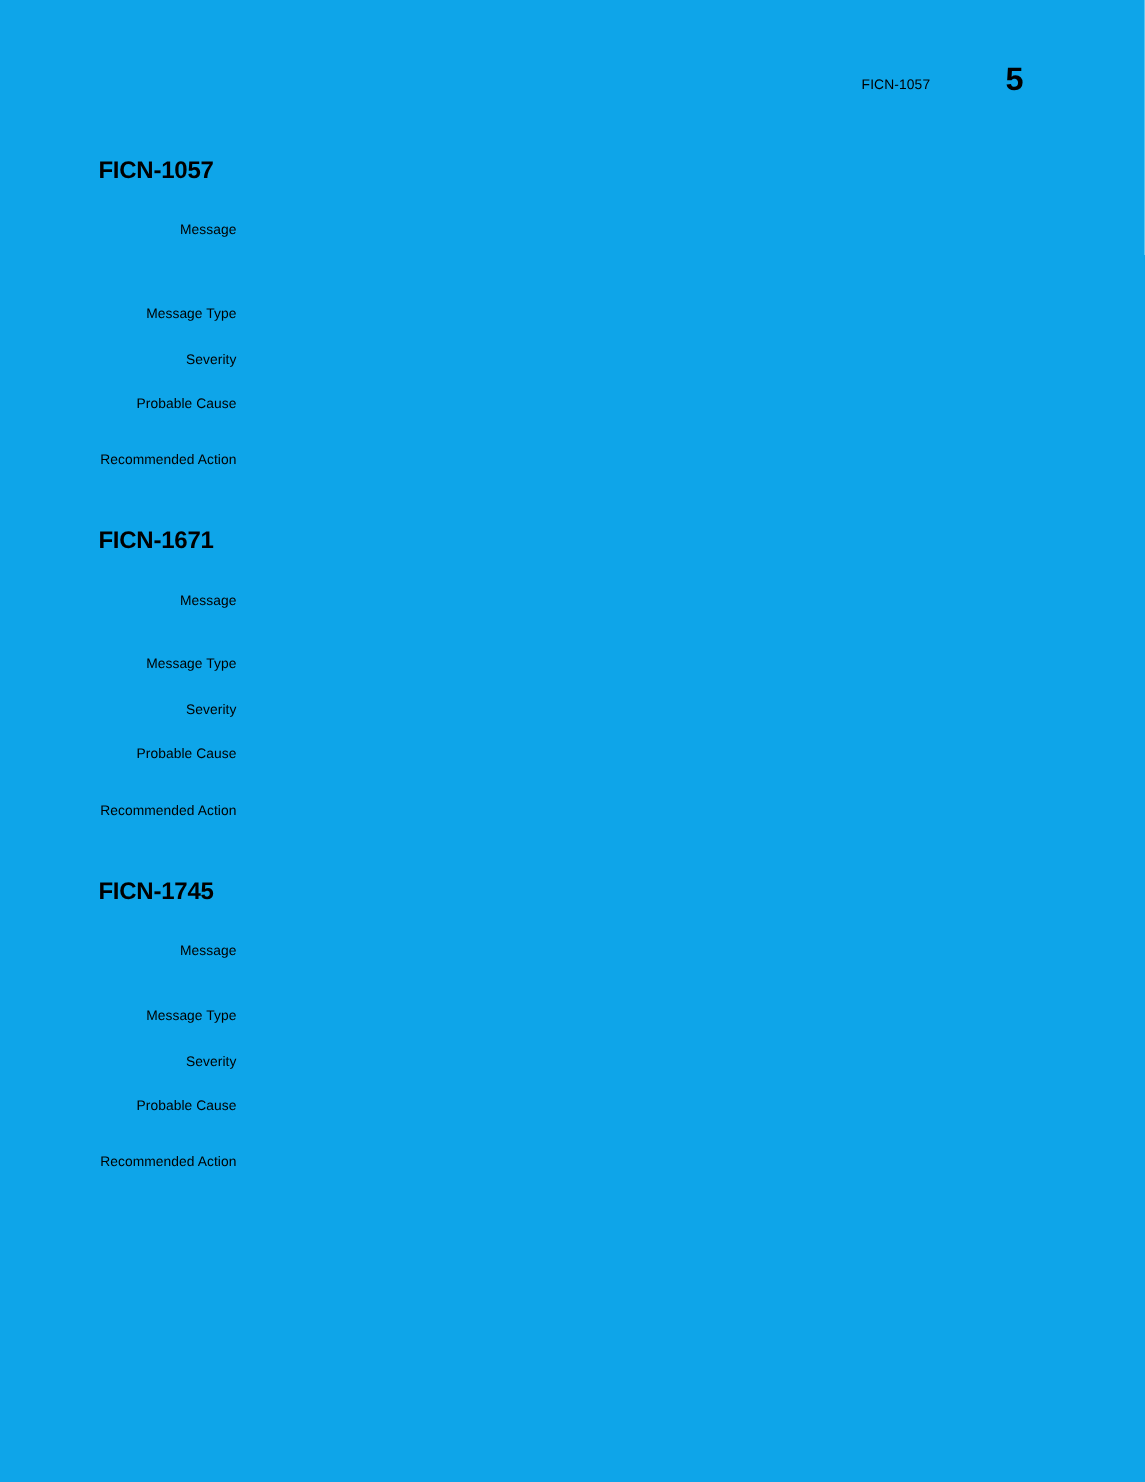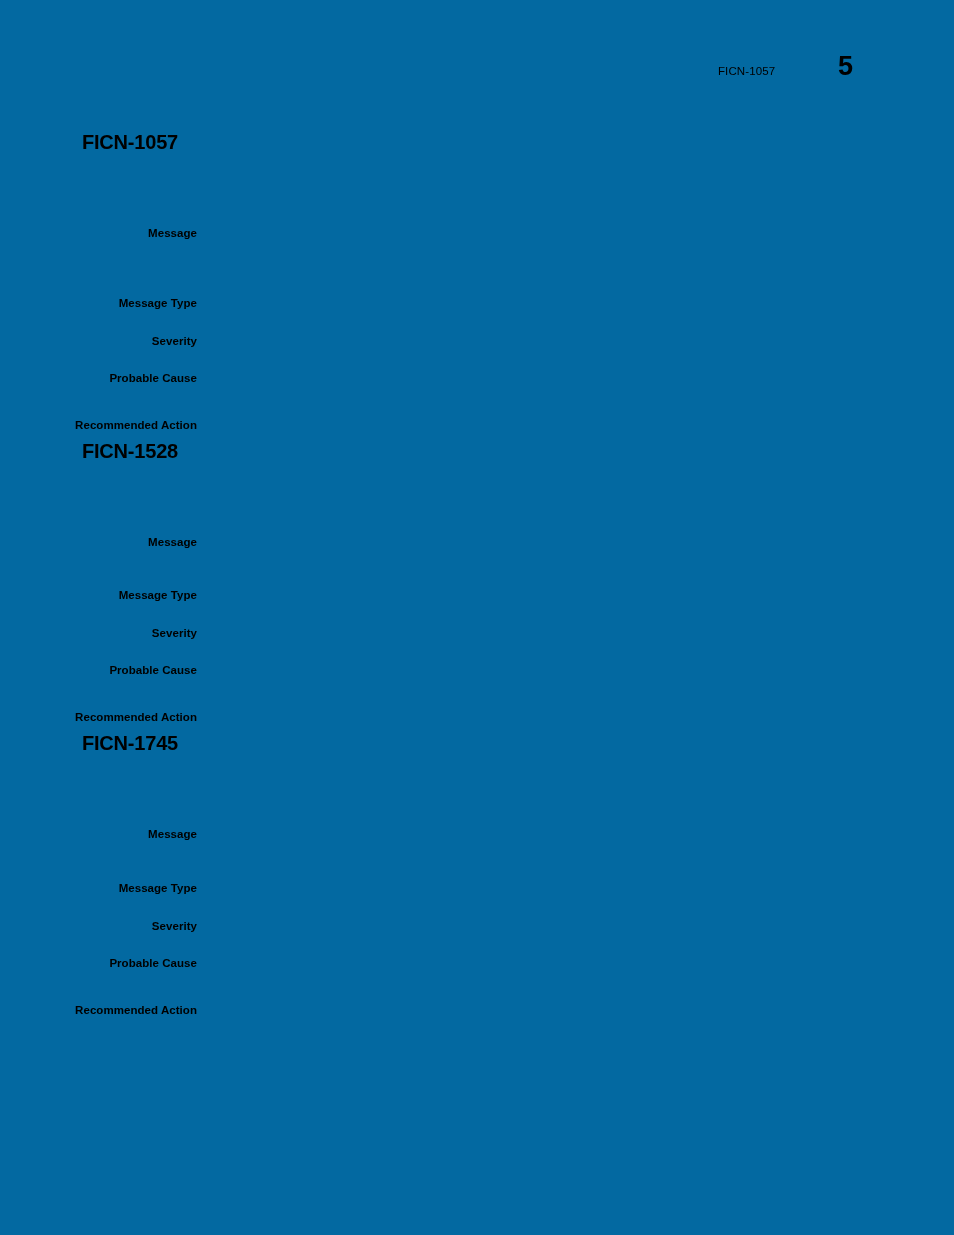--- a/index.html
+++ b/index.html
@@ -12,21 +12,21 @@
   body {
     font-family: "Liberation Sans", sans-serif;
     color: #000000;
     -webkit-font-smoothing: antialiased;
   }
 
   .page {
     position: relative;
     width: 954px;
     height: 1235px;
-    background: #0369a1;
+    background: #0ea5e9;
     overflow: hidden;
   }
 
   
   .page-header {
     position: absolute;
     top: 58px;
     left: 0;
     width: 954px;
     height: 40px;
@@ -84,25 +84,24 @@
     left: 0;
     width: 954px;
   }
 
   .field-label {
     position: absolute;
     left: 0;
     width: 197px;
     text-align: right;
     font-size: 11.5px;
-    font-weight: 700;
+    font-weight: 400;
     line-height: 18.5px;
     letter-spacing: 0.05px;
     color: #000000;
-    margin-top: 41px;
   }
 
   .field-value {
     position: absolute;
     left: 213px;
     width: 690px;
     text-align: left;
     font-size: 11.5px;
     font-weight: 400;
     line-height: 18.5px;
@@ -140,21 +139,21 @@
           <div class="field-label">Probable Cause</div>
           <div class="field-value"></div>
         </div>
         <div class="field-row" style="top: 244px;">
           <div class="field-label">Recommended
 Action</div>
           <div class="field-value"></div>
         </div>
       </div>
       <div class="entry" style="top: 440px;">
-        <div class="entry-title">FICN-1528</div>
+        <div class="entry-title">FICN-1671</div>
         <div class="field-row" style="top: 52px;">
           <div class="field-label">Message</div>
           <div class="field-value"></div>
         </div>
         <div class="field-row" style="top: 105px;">
           <div class="field-label">Message Type</div>
           <div class="field-value"></div>
         </div>
         <div class="field-row" style="top: 143px;">
           <div class="field-label">Severity</div>

